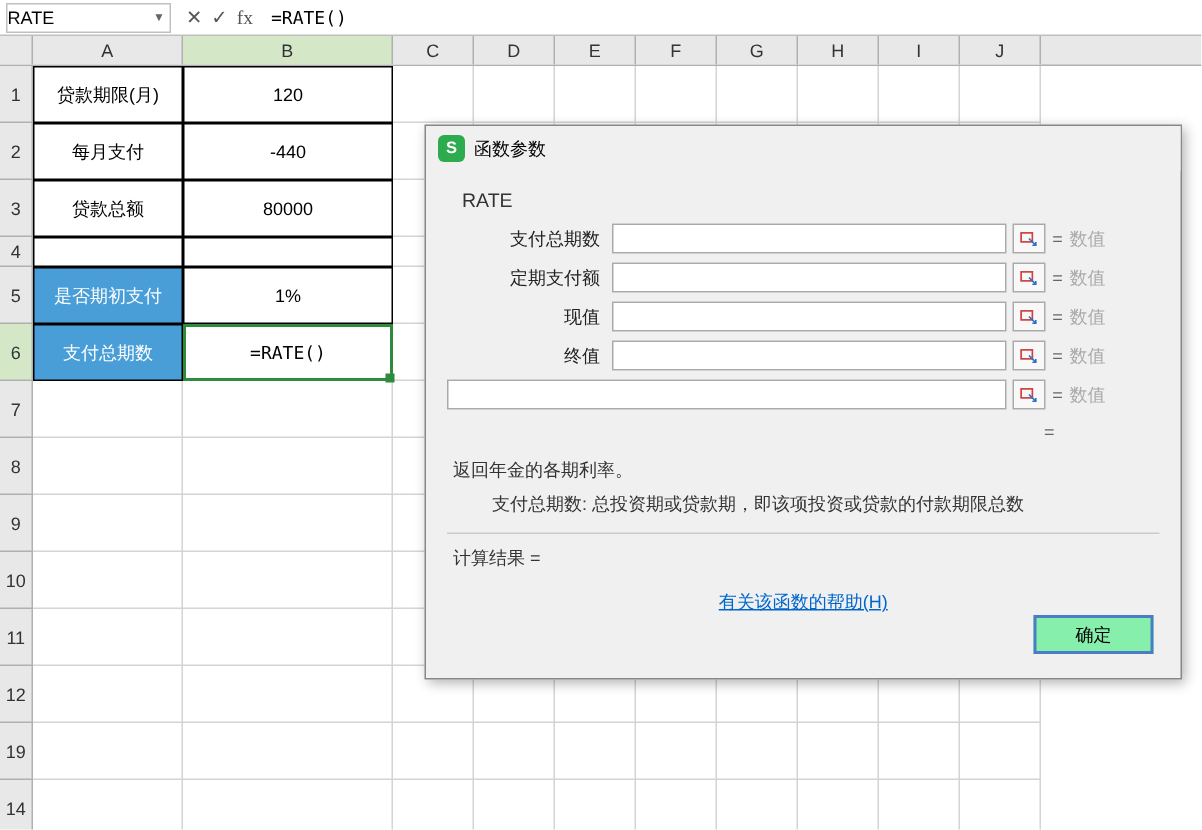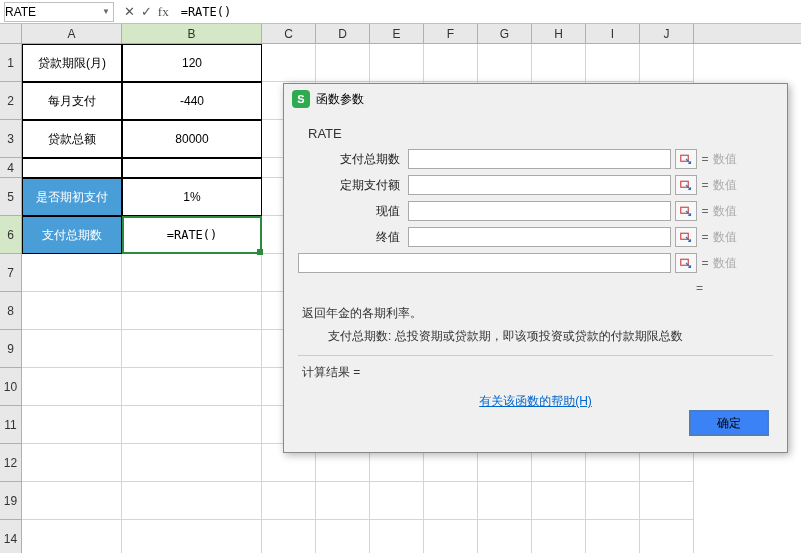--- a/index.html
+++ b/index.html
@@ -52,21 +52,21 @@
 .param-ref svg { width: 12px; height: 12px; }
 .param-eq { width: 16px; text-align: center; color: #666; }
 .param-val { width: 60px; color: #aaa; }
 .result-eq { text-align: right; padding-right: 70px; margin: 8px 0; color: #666; }
 .desc { margin: 10px 0 6px 4px; color: #333; }
 .desc-sub { margin: 4px 0 10px 30px; color: #333; }
 .hr { border-top: 1px solid #ccc; margin: 6px 0; }
 .calc-res { margin: 8px 4px; color: #333; }
 .dlg-footer { display: flex; align-items: center; padding: 4px 4px 4px 4px; flex-direction: column; }
 .help-link { color: #0066cc; text-decoration: underline; cursor: pointer; }
-.ok-btn { margin-left: auto; width: 80px; height: 26px; border: 2px solid #4a7dc4; background: #3b82f6; cursor: pointer; font-size: 12px; }
+.ok-btn { margin-left: auto; width: 80px; height: 26px; border: 2px solid #4a7dc4; background: #86efac; cursor: pointer; font-size: 12px; }
 
 </style>
 </head>
 <body>
 
 <div class="formula-bar">
   <div class="name-box">
     <span>RATE</span>
     <span class="dd">▼</span>
   </div>

